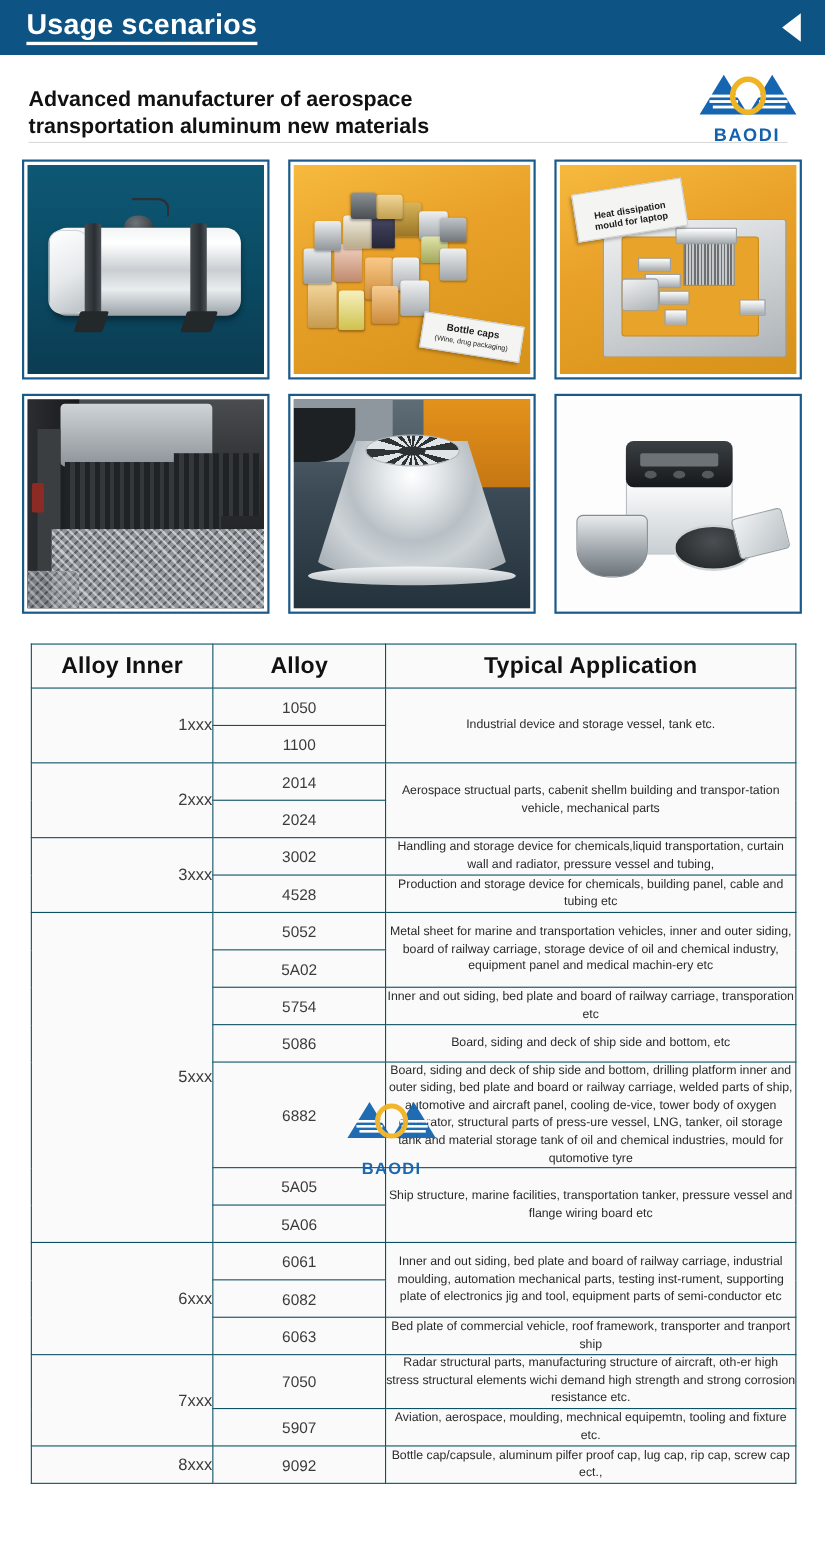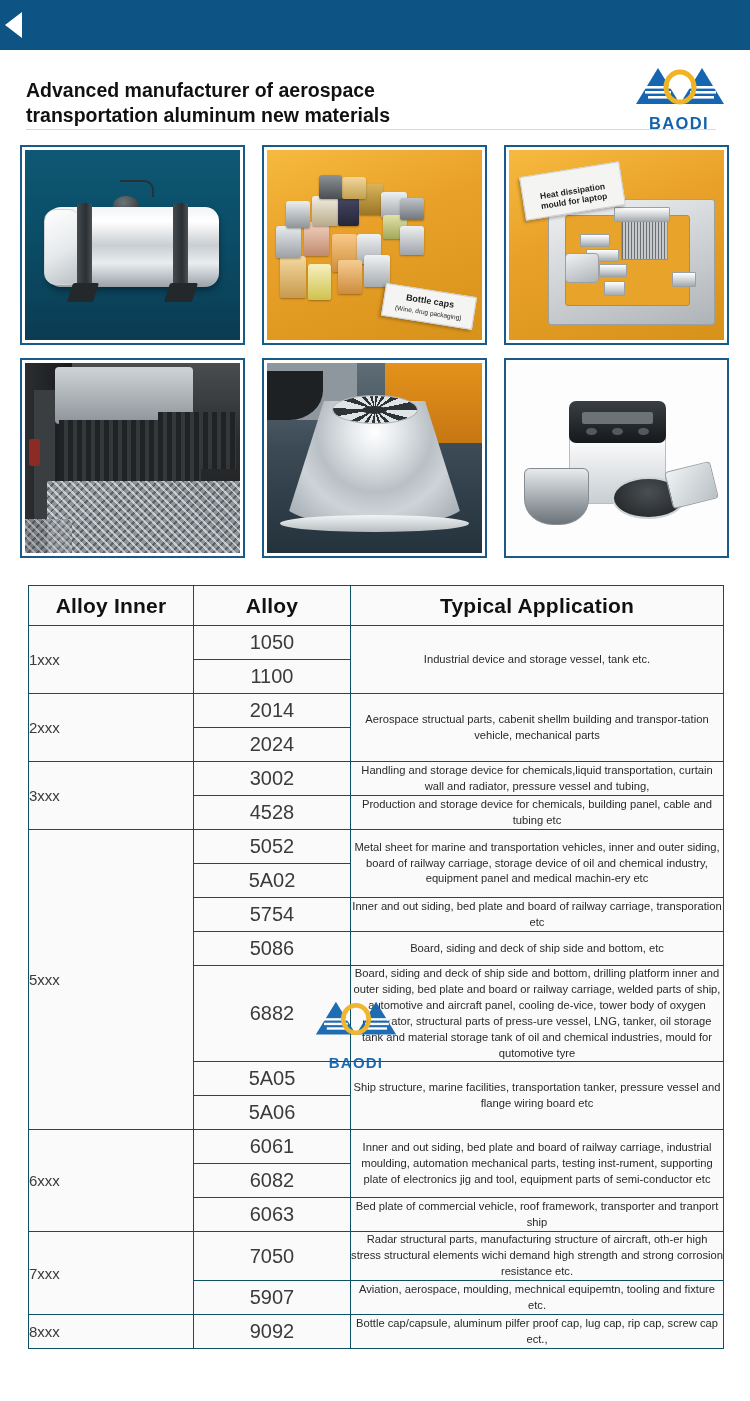--- a/index.html
+++ b/index.html
@@ -287,27 +287,27 @@
 
   th.hd {
     height: 40px;
     font-size: 21px;
     font-weight: bold;
     text-align: center;
     color: #111;
     letter-spacing: .2px;
   }
   td.series {
-    text-align: left;
+    text-align: right;
     font-size: 15px;
     color: #3b3b3b;
   }
   td.alloy-num {
     text-align: center;
-    font-size: 20px;
+    font-size: 14px;
     color: #3b3b3b;
     height: 34px;
   }
   td.app {
     font-size: 11.2px;
     line-height: 1.42;
     color: #2a2a2a;
     padding: 6px 10px 6px 11px;
     text-align: center;
   }
@@ -320,20 +320,21 @@
     opacity: .95;
     pointer-events: none;
   }
   .watermark .logo-word { font-size: 15px; letter-spacing: 1.2px; width: 92px; bottom: -2px; }
   .watermark .logo-mark { width: 84px; height: 46px; left: 4px; }
 </style>
 </head>
 <body>
 
 <div class="header-bar">
+  <div class="header-title">Usage scenarios</div>
   <div class="header-nav">
     <div class="nav-tri"></div>
   </div>
 </div>
 <div class="header-underline"></div>
 
 <div class="subtitle-row">
   <div class="subtitle-text">Advanced manufacturer of aerospace
 transportation aluminum new materials</div>
 </div>

